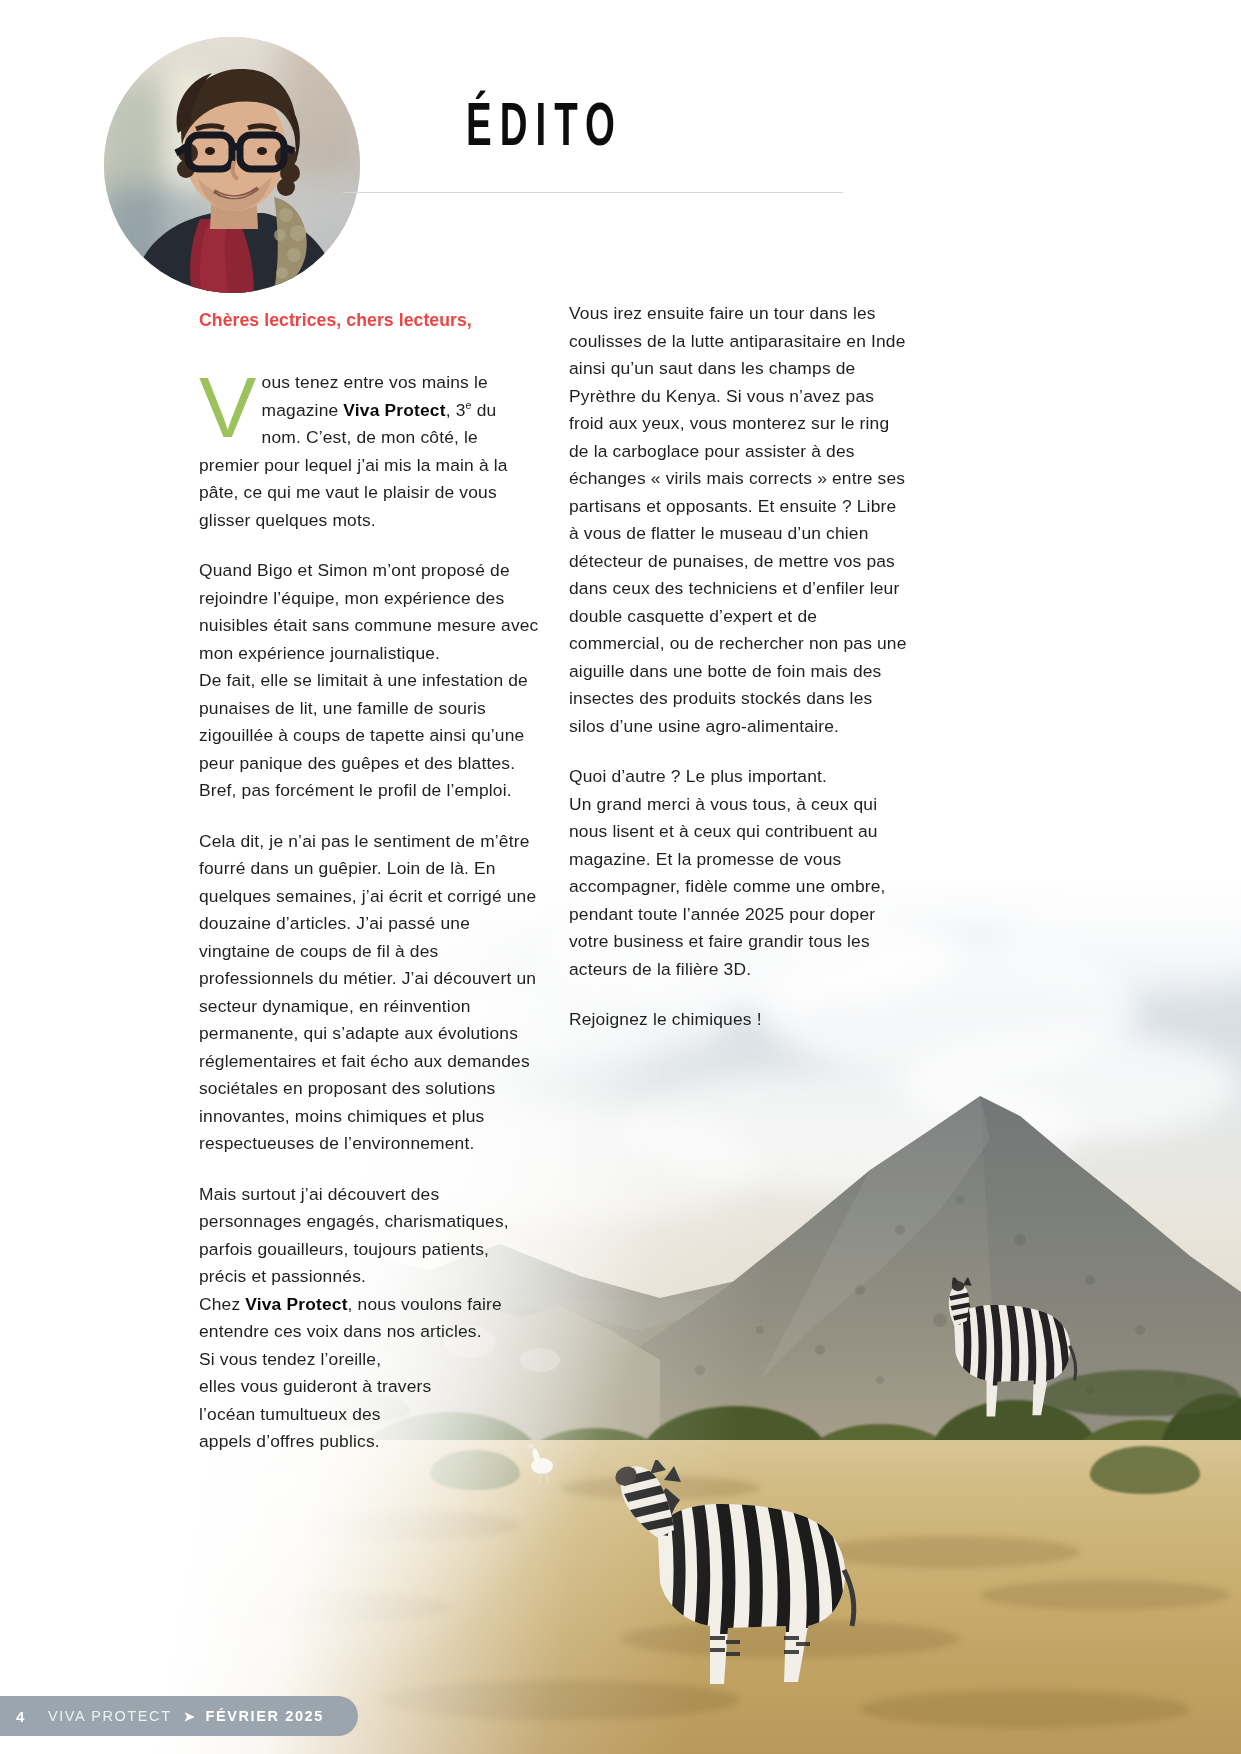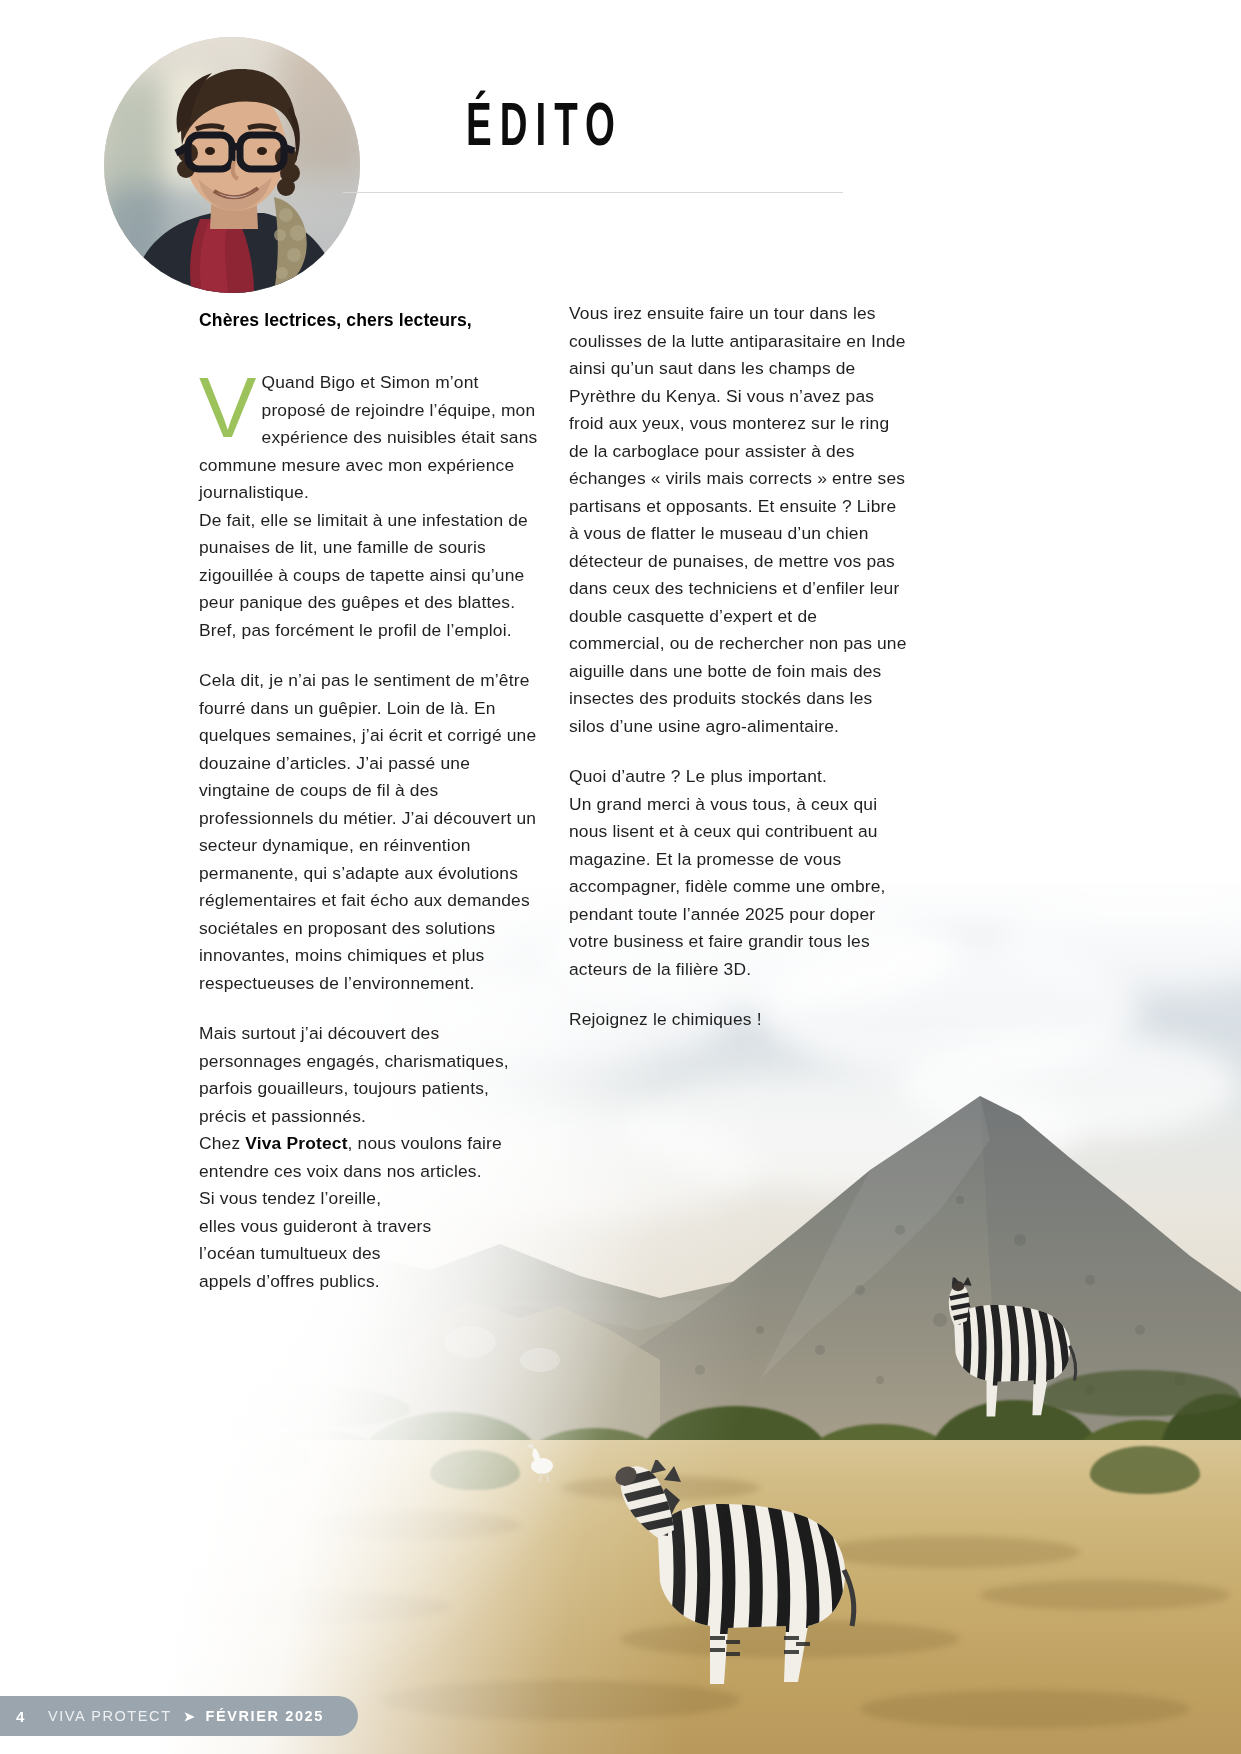--- a/index.html
+++ b/index.html
@@ -183,21 +183,21 @@
     color: #1f1f1f;
     letter-spacing: 0.01em;
   }
   .col-left  { left: 199px; top: 308px; }
   .col-right { left: 569px; top: 300px; }
 
   .lede {
     font-size: 17.6px;
     font-weight: 700;
     letter-spacing: 0.005em;
-    color: #000000;
+    color: #ef4444;
     margin: 0 0 37px 0;
     line-height: 24px;
   }
 
   .col p { margin: 0 0 23px 0; }
   .col p:last-child { margin-bottom: 0; }
 
   .dropcap-para { position: relative; }
   .dropcap {
     float: left;
@@ -541,21 +541,21 @@
     </svg>
   </div>
 
   <div class="edito-title">ÉDITO</div>
   <div class="title-rule"></div>
 
   <div class="col col-left">
     <div class="lede">Chères lectrices, chers lecteurs,</div>
 
     <p class="dropcap-para">
-      <span class="dropcap">V</span>
+      <span class="dropcap">V</span><span>ous tenez entre vos mains le magazine <b>Viva Protect</b>, 3<sup>e</sup> du nom. C’est, de mon côté, le premier pour lequel j’ai mis la main à la pâte, ce qui me vaut le plaisir de vous glisser quelques mots.</span>
     </p>
     <p><span>Quand Bigo et Simon m’ont proposé de rejoindre l’équipe, mon expérience des nuisibles était sans commune mesure avec mon expérience journalistique.<br>De fait, elle se limitait à une infestation de punaises de lit, une famille de souris zigouillée à coups de tapette ainsi qu’une peur panique des guêpes et des blattes.<br>Bref, pas forcément le profil de l’emploi.</span></p>
     <p><span>Cela dit, je n’ai pas le sentiment de m’être fourré dans un guêpier. Loin de là. En quelques semaines, j’ai écrit et corrigé une douzaine d’articles. J’ai passé une vingtaine de coups de fil à des professionnels du métier. J’ai découvert un secteur dynamique, en réinvention permanente, qui s’adapte aux évolutions réglementaires et fait écho aux demandes sociétales en proposant des solutions innovantes, moins chimiques et plus respectueuses de l’environnement.</span></p>
     <p><span>Mais surtout j’ai découvert des personnages engagés, charismatiques, parfois gouailleurs, toujours patients, précis et passionnés.<br>Chez <b>Viva Protect</b>, nous voulons faire entendre ces voix dans nos articles.<br>Si vous tendez l’oreille,<br>elles vous guideront à travers<br>l’océan tumultueux des<br>appels d’offres publics.</span></p>
   </div>
 
   <div class="col col-right">
     <p><span>Vous irez ensuite faire un tour dans les coulisses de la lutte antiparasitaire en Inde ainsi qu’un saut dans les champs de Pyrèthre du Kenya. Si vous n’avez pas froid aux yeux, vous monterez sur le ring de la carboglace pour assister à des échanges « virils mais corrects » entre ses partisans et opposants. Et ensuite ? Libre à vous de flatter le museau d’un chien détecteur de punaises, de mettre vos pas dans ceux des techniciens et d’enfiler leur double casquette d’expert et de commercial, ou de rechercher non pas une aiguille dans une botte de foin mais des insectes des produits stockés dans les silos d’une usine agro-alimentaire.</span></p>
     <p><span>Quoi d’autre ? Le plus important.<br>Un grand merci à vous tous, à ceux qui nous lisent et à ceux qui contribuent au magazine. Et la promesse de vous accompagner, fidèle comme une ombre, pendant toute l’année 2025 pour doper votre business et faire grandir tous les acteurs de la filière 3D.</span></p>
     <p><span>Rejoignez le chimiques !</span></p>

